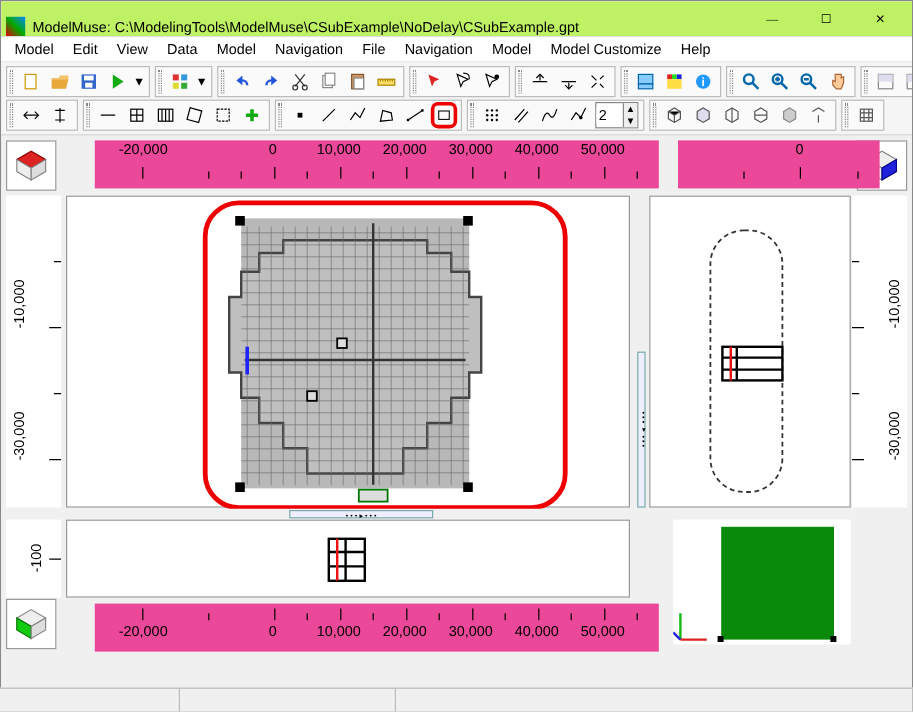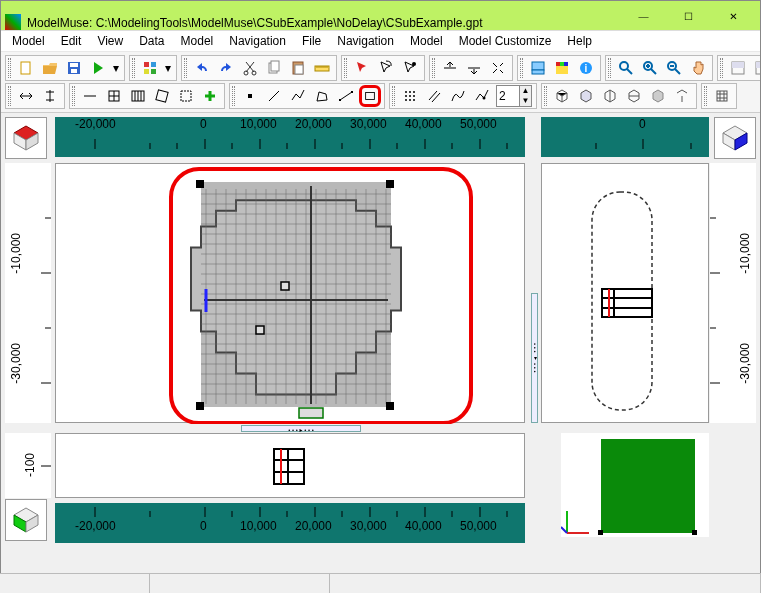--- a/index.html
+++ b/index.html
@@ -17,21 +17,21 @@
   .tb-group .grip{ width:3px; height:20px; margin-right:3px; border-left:1px dotted #888; border-right:1px dotted #888;}
   .tbtn { width:22px; height:22px; display:flex; align-items:center; justify-content:center; margin:0 1px; border:1px solid transparent;}
   .tbtn svg{ width:16px; height:16px;}
   .spin { display:flex; align-items:center; height:22px; border:1px solid #888; background:#fff; margin:0 2px;}
   .spin input{ width:22px; border:none; font-size:12px; padding:0 2px;}
   .spin .arrow{ width:12px; font-size:8px; line-height:10px; text-align:center; background:#eee; border-left:1px solid #888;}
   .highlight-red { border:3px solid #e00; border-radius:8px; }
   .workspace { position:relative; height: calc(593px - 30px - 20px - 62px - 20px); background:#f0f0f0;}
   .panel { position:absolute; background:#fff; border:1px solid #999;}
   .cube3d { position:absolute; width:42px; height:42px; background:#fff; border:1px solid #999; display:flex; align-items:center; justify-content:center;}
-  .ruler-h { position:absolute; background:#0f766e;}
+  .ruler-h { position:absolute; background:#ec4899;margin-left:24px;}
   .ruler-h .lbl{ position:absolute; font-size:12px; top:0;}
   .ruler-v { position:absolute; background:#fff;}
   .ruler-v .lbl{ position:absolute; writing-mode: vertical-rl; transform:rotate(180deg); font-size:12px;}
   .statusbar{ position:absolute; bottom:0; left:0; right:0; height:20px; background:#f0f0f0; border-top:1px solid #bbb; display:flex;}
   .statusbar .cell{ border-right:1px solid #bbb; padding:2px 6px;}
   .tick{ stroke:#000; stroke-width:1;}
 </style>
 </head>
 <body>
 

